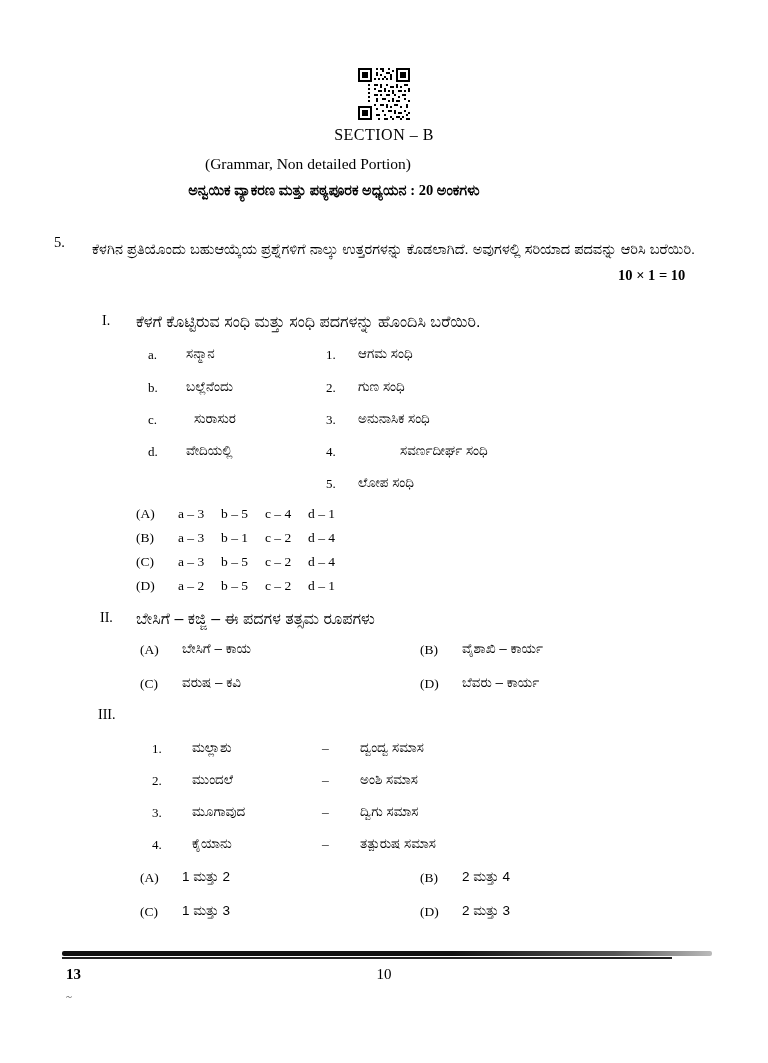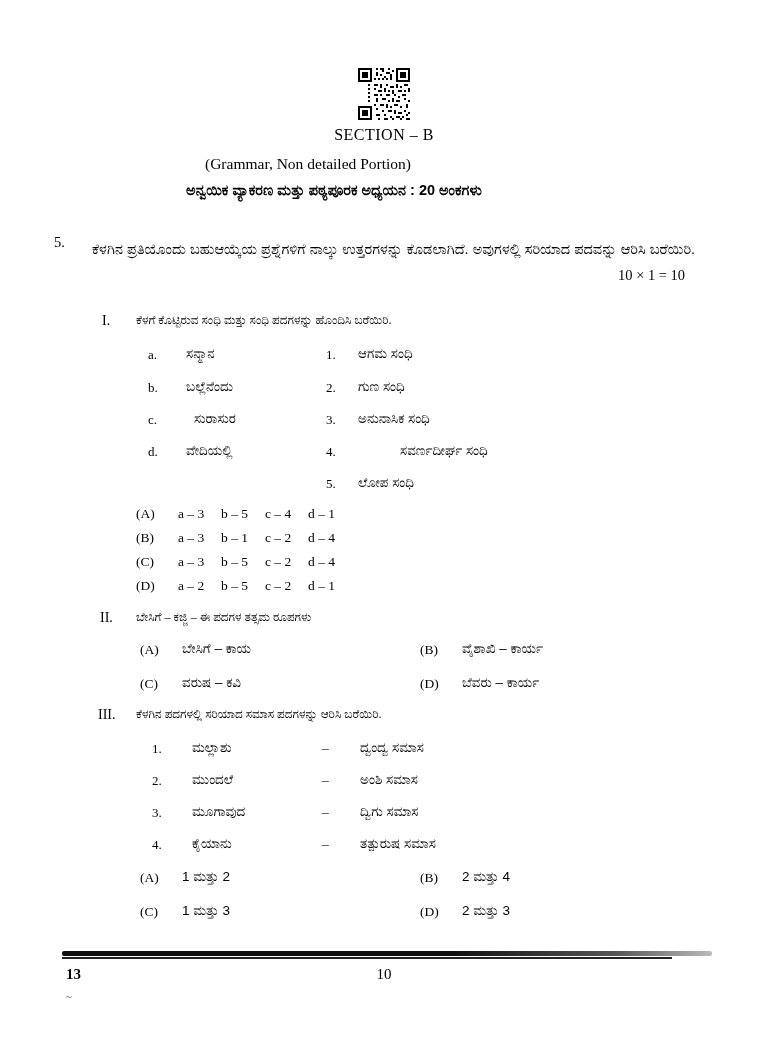--- a/index.html
+++ b/index.html
@@ -50,21 +50,21 @@
     font-size: 15.5px;
   }
   .section-kn {
     position: absolute;
     top: 182px;
     left: 0;
     width: 628px;
     text-align: center;
     font-size: 14.5px;
     font-weight: bold;
-    font-family: Liberation Sans, sans-serif;
+    font-family: Liberation Serif, serif;
     padding-left: 40px;
   }
 
   
   .q-num {
     position: absolute;
     left: 54px;
     top: 234px;
     font-size: 14.5px;
   }
@@ -76,32 +76,33 @@
     font-size: 14.5px;
     line-height: 31px;
     font-family: "Liberation Sans", sans-serif;
   }
   .q-marks {
     position: absolute;
     left: 618px;
     top: 267px;
     font-size: 14.5px;
     font-family: "Liberation Serif", serif;
+    font-weight: bold;
   }
 
   
   .roman {
     position: absolute;
     font-size: 14px;
     font-family: "Liberation Serif", serif;
   }
   .sub-stem {
     position: absolute;
-    font-size: 12px;
-    font-family: Liberation Serif, serif;
+    font-size: 16px;
+    font-family: Liberation Sans, sans-serif;
   }
 
   
   .mlabel {
     position: absolute;
     font-size: 13px;
     font-family: "Liberation Serif", serif;
   }
   .mword {
     position: absolute;
@@ -329,21 +330,20 @@
   <div class="opt-tag" style="left:140px; top:642px;">(A)</div>
   <div class="opt-body-kn" style="left:182px; top:641px;">ಬೇಸಿಗೆ – ಕಾಯ</div>
   <div class="opt-tag" style="left:420px; top:642px;">(B)</div>
   <div class="opt-body-kn" style="left:462px; top:641px;">ವೈಶಾಖಿ – ಕಾರ್ಯ</div>
   <div class="opt-tag" style="left:140px; top:676px;">(C)</div>
   <div class="opt-body-kn" style="left:182px; top:675px;">ವರುಷ – ಕವಿ</div>
   <div class="opt-tag" style="left:420px; top:676px;">(D)</div>
   <div class="opt-body-kn" style="left:462px; top:675px;">ಬೆವರು – ಕಾರ್ಯ</div>
 
   <div class="roman" style="left:98px; top:707px;">III.</div>
-  <div class="sub-stem" style="left:136px; top:707px;">ಕೆಳಗಿನ ಪದಗಳಲ್ಲಿ ಸರಿಯಾದ ಸಮಾಸ ಪದಗಳನ್ನು ಆರಿಸಿ ಬರೆಯಿರಿ.</div>
 
   <div class="mlabel" style="left:152px; top:741px;">1.</div>
   <div class="mword" style="left:192px; top:740px;">ಮಲ್ಲಾಶು</div>
   <div class="dash" style="left:322px; top:740px;">–</div>
   <div class="mword" style="left:360px; top:740px;">ದ್ವಂದ್ವ ಸಮಾಸ</div>
 
   <div class="mlabel" style="left:152px; top:773px;">2.</div>
   <div class="mword" style="left:192px; top:772px;">ಮುಂದಲೆ</div>
   <div class="dash" style="left:322px; top:772px;">–</div>
   <div class="mword" style="left:360px; top:772px;">ಅಂಶಿ ಸಮಾಸ</div>

